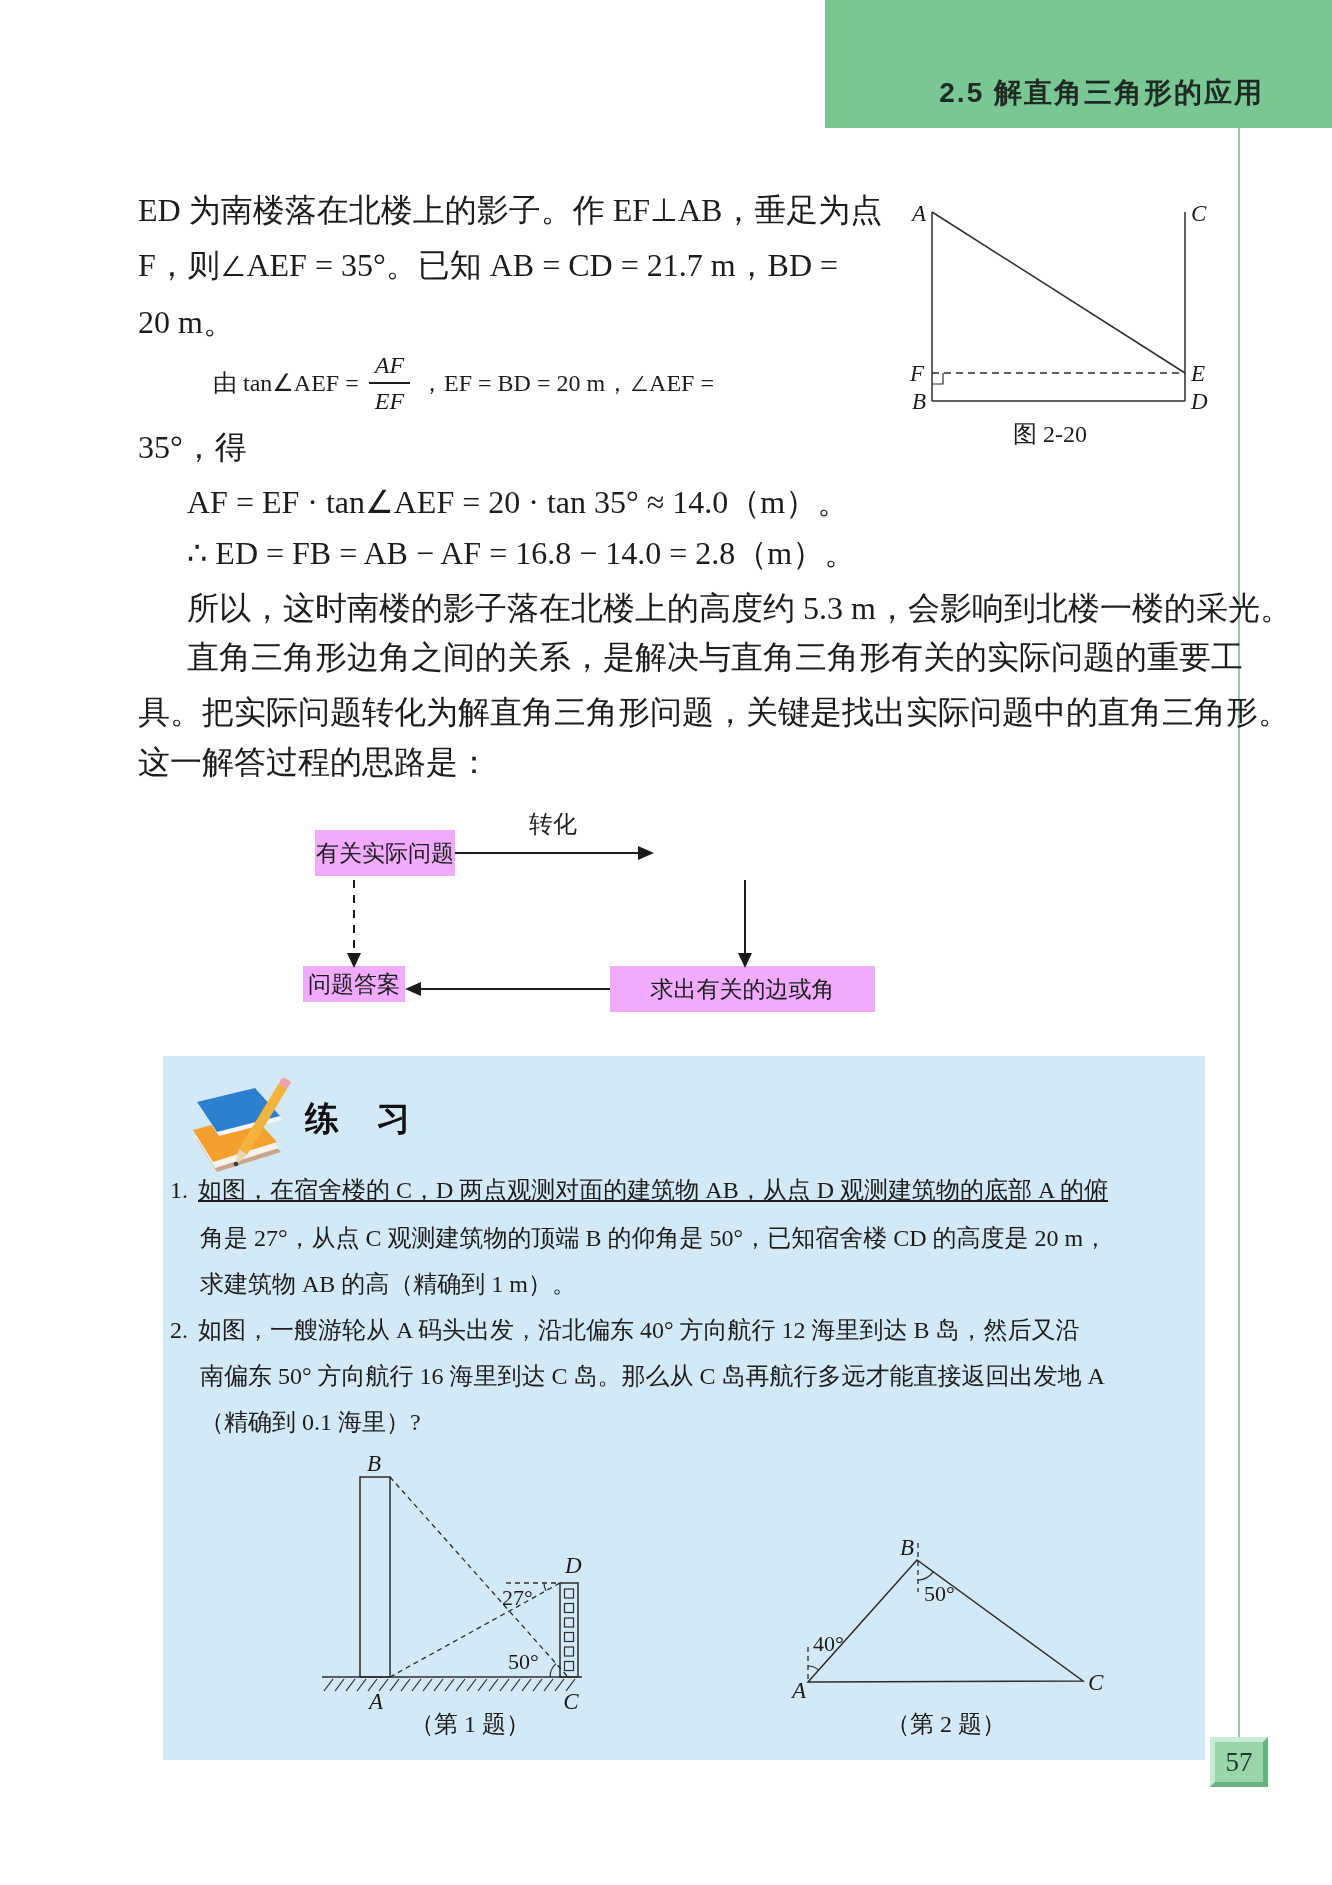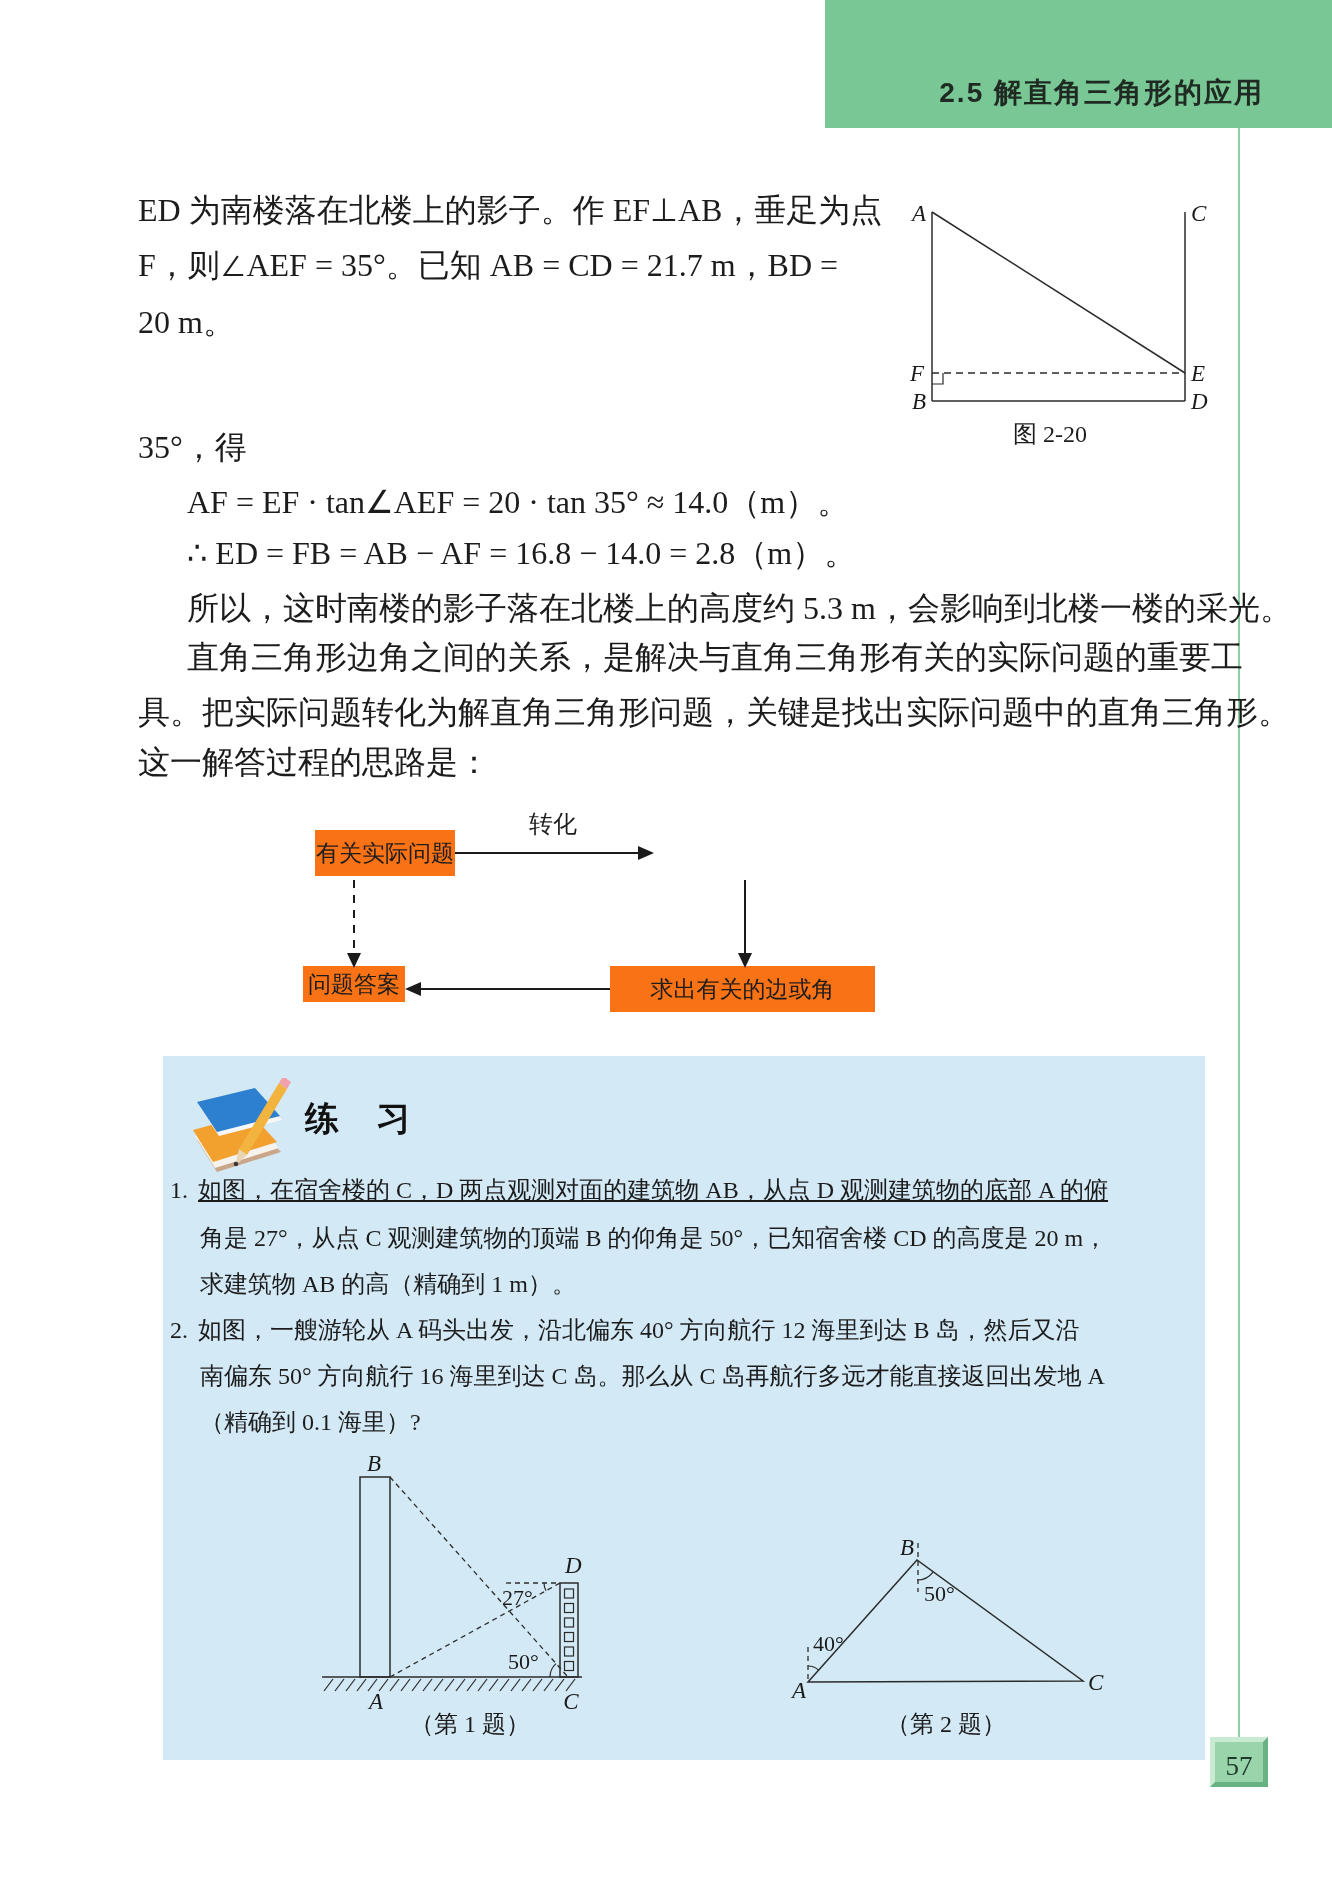--- a/index.html
+++ b/index.html
@@ -7,34 +7,34 @@
         font-family:"Liberation Serif",serif;color:#1c1c1c;}
 
   
   .header-bar{position:absolute;left:825px;top:0;width:507px;height:128px;background:#79c795;
               display:flex;align-items:flex-end;justify-content:flex-end;}
   .header-title{font-family:"Liberation Sans",sans-serif;font-size:28px;font-weight:600;
                 color:#1e2a22;padding:0 68px 16px 0;letter-spacing:2px;white-space:nowrap;}
   .green-line{position:absolute;left:1238px;top:128px;width:2px;height:1609px;background:#8ccfa3;}
   .page-num-box{position:absolute;left:1210px;top:1737px;width:58px;height:50px;background:#9ad4ab;
                 border:5px solid;border-color:#c9ebd3 #68b183 #68b183 #c9ebd3;box-sizing:border-box;
-                display:flex;align-items:flex-end;justify-content:center;}
+                display:flex;align-items:center;justify-content:center;}
   .page-num{font-size:27px;color:#1c3a2a;}
 
   
   .tline{position:absolute;font-size:32px;line-height:32px;white-space:nowrap;}
 
   
   .eqrow{position:absolute;left:213px;top:350px;display:flex;align-items:center;font-size:24px;white-space:nowrap;}
   .frac{display:inline-block;text-align:center;margin:0 10px;font-style:italic;}
   .frac .num{display:block;padding:0 6px 2px 6px;line-height:30px;}
   .frac .den{display:block;border-top:2px solid #1c1c1c;padding:2px 6px 0 6px;line-height:30px;}
 
   
-  .flowbox{position:absolute;background:#f97316;font-size:23px;display:flex;align-items:center;
+  .flowbox{position:absolute;background:#f0abfc;font-size:23px;display:flex;align-items:center;
            justify-content:center;white-space:nowrap;}
   .flowlabel{position:absolute;font-size:24px;text-align:center;}
   .flowsvg{position:absolute;left:0;top:795px;}
 
   
   .panel{position:absolute;left:163px;top:1056px;width:1042px;height:704px;background:#d3e9f6;}
   .practice-title{position:absolute;left:305px;top:1096px;font-family:"Liberation Sans",sans-serif;
                   font-size:34px;font-weight:bold;color:#111;letter-spacing:14px;white-space:nowrap;}
   .pline{position:absolute;font-size:24px;line-height:32px;white-space:nowrap;}
   .pnum{display:inline-block;margin-right:10px;}
@@ -62,20 +62,28 @@
   </div>
   <div class="green-line"></div>
   <div class="page-num-box">
     <span class="page-num">57</span>
   </div>
 
   <div class="tline" style="left:138px;top:194px;">ED 为南楼落在北楼上的影子。作 EF⊥AB，垂足为点</div>
   <div class="tline" style="left:138px;top:249px;">F，则∠AEF = 35°。已知 AB = CD = 21.7 m，BD =</div>
   <div class="tline" style="left:138px;top:306px;">20 m。</div>
 
+  <div class="eqrow">
+    <span>由 tan∠AEF =</span>
+    <span class="frac">
+      <span class="num">AF</span>
+      <span class="den">EF</span>
+    </span>
+    <span>，EF = BD = 20 m，∠AEF =</span>
+  </div>
   <div class="tline" style="left:138px;top:431px;">35°，得</div>
   <div class="tline" style="left:187px;top:486px;">AF = EF · tan∠AEF = 20 · tan 35° ≈ 14.0（m）。</div>
   <div class="tline" style="left:187px;top:537px;">∴ ED = FB = AB − AF = 16.8 − 14.0 = 2.8（m）。</div>
   <div class="tline" style="left:187px;top:592px;">所以，这时南楼的影子落在北楼上的高度约 5.3 m，会影响到北楼一楼的采光。</div>
   <div class="tline" style="left:187px;top:641px;">直角三角形边角之间的关系，是解决与直角三角形有关的实际问题的重要工</div>
   <div class="tline" style="left:138px;top:696px;">具。把实际问题转化为解直角三角形问题，关键是找出实际问题中的直角三角形。</div>
   <div class="tline" style="left:138px;top:746px;">这一解答过程的思路是：</div>
 
   <svg class="fig" style="left:870px;top:175px;" width="360" height="240">
     <line class="svgline" x1="62" y1="37" x2="62" y2="226"></line>

